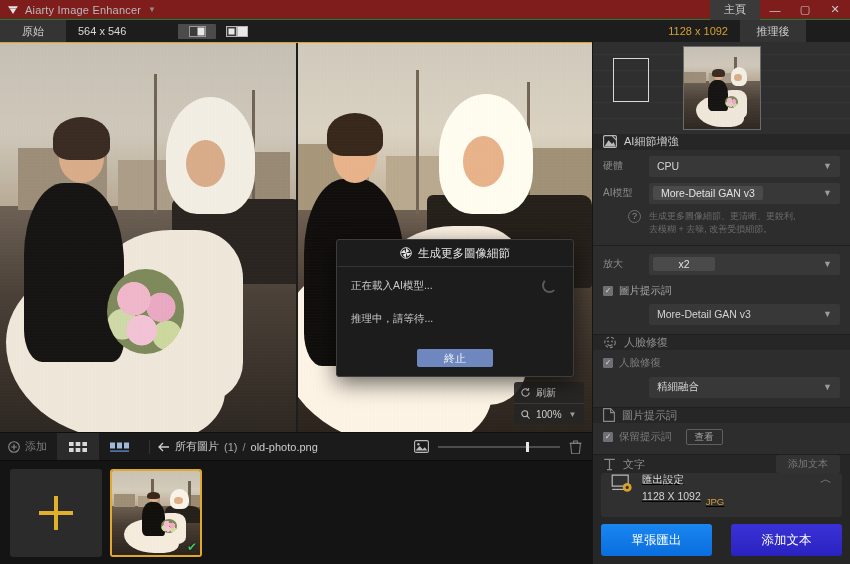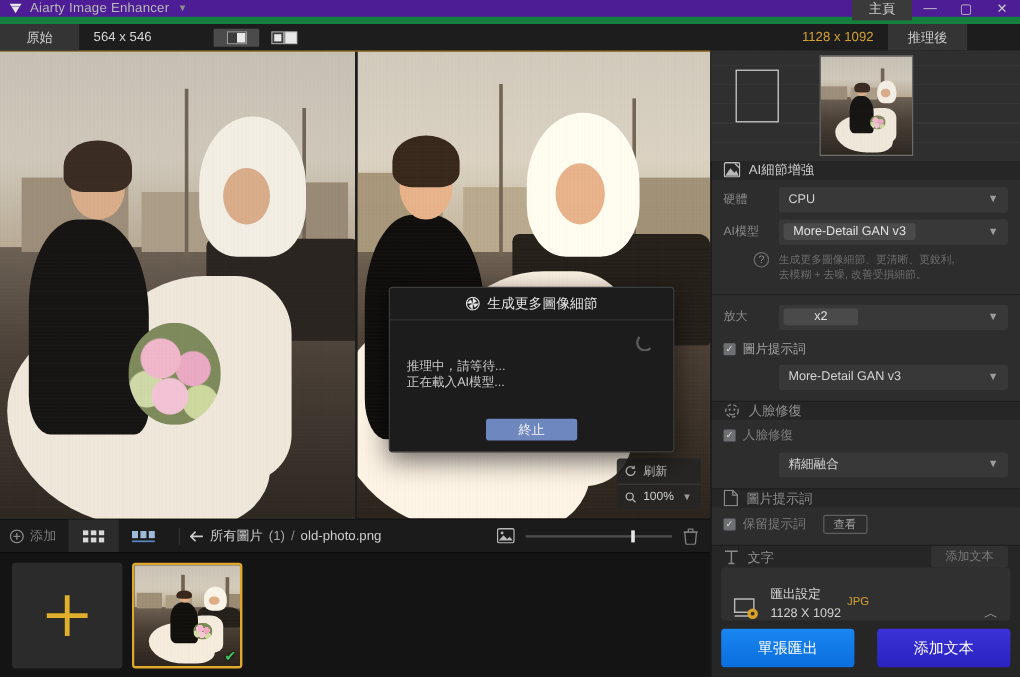--- a/index.html
+++ b/index.html
@@ -12,23 +12,23 @@
   }
   .app {
     position: relative; width: 850px; height: 564px;
     background: #232323;
     display: flex; flex-direction: column;
   }
 
   
   .titlebar {
     height: 20px; flex: 0 0 20px;
-    background: #4c1d95;
+    background: #7f1d1d;
     display: flex; align-items: center;
-    border-bottom: 6px solid #15803d;
+    border-bottom: 1px solid #15803d;
     position: relative; z-index: 40;
   }
   .logo-mark {
     width: 14px; height: 14px; margin: 0 5px 0 6px;
     display: flex; align-items: center; justify-content: center;
   }
   .app-title {
     font-size: 11px; color: #b9b9b9; letter-spacing: .2px;
   }
   .title-caret { margin-left: 7px; color: #8d8d8d; font-size: 8px; line-height: 1; }
@@ -135,21 +135,21 @@
     width: 10px; height: 10px; border: 1px solid #9a9a9a;
     border-radius: 1px; background: transparent;
     display: inline-flex; align-items: center; justify-content: center;
     flex: 0 0 10px;
   }
   .cbx.on { background: #6e7074; border-color: #6e7074; }
   .cbx.on::after { content: "✓"; font-size: 8px; color: #d8d8d8; line-height: 1; }
 
   
   .modal {
-    position: absolute; left: 324px; top: 196px;
+    position: absolute; left: 336px; top: 196px;
     width: 238px; height: 138px;
     background: #1c1c1c; border: 1px solid #3d3d3d;
     border-radius: 3px; z-index: 25;
     box-shadow: 0 6px 22px rgba(0,0,0,.6);
     display: flex; flex-direction: column;
   }
   .modal-head {
     height: 27px; flex: 0 0 27px;
     display: flex; align-items: center; justify-content: center; gap: 6px;
     border-bottom: 1px solid #333; color: #e4e4e4; font-size: 11.5px;
@@ -272,22 +272,23 @@
   .ghost-btn {
     margin-left: auto; height: 18px; padding: 0 12px; border-radius: 2px;
     background: #323232; color: #7a7a7a; font-size: 10px;
     display: flex; align-items: center;
   }
 
   
   .export-wrap { margin-top: auto; padding: 0 8px 8px 8px; }
   .export-card {
     height: 44px; background: #303030; border-radius: 3px;
-    display: flex; align-items: flex-end; gap: 9px; padding: 0 10px;
+    display: flex; align-items: flex-start; gap: 9px; padding: 0 10px;
     position: relative;
+    text-decoration: underline;
   }
   .ex-title { font-size: 10.5px; color: #dcdcdc; }
   .ex-sub { font-size: 10.5px; color: #d2d2d2; margin-top: 3px; }
   .ex-fmt { color: #d4a132; margin-left: 4px; font-size: 9.5px; }
   .ex-collapse { position: absolute; right: 10px; color: #9a9a9a; font-size: 12px; line-height: 1; }
   .export-btns { display: flex; gap: 19px; margin-top: 7px; }
   .exp-btn {
     flex: 1; height: 32px; display: flex; align-items: center; justify-content: center;
     font-size: 12.5px; color: #fff; border-radius: 3px;
   }
@@ -431,22 +432,22 @@
           <div class="modal-head">
             <span>
               <svg width="12" height="12" viewBox="0 0 14 14">
                 <circle cx="7" cy="7" r="6.2" fill="none" stroke="#e4e4e4" stroke-width="1.1"></circle>
                 <path d="M7 .8 11 5 7 7zM13.2 7 9 11 7 7zM7 13.2 3 9l4-2zM.8 7 5 3l2 4z" fill="#e4e4e4"></path>
               </svg>
             </span>
             <span>生成更多圖像細節</span>
           </div>
           <div class="modal-body">
+            <div class="m-line">正在載入AI模型...</div>
             <div class="m-line second">推理中，請等待...</div>
-            <div class="m-line">正在載入AI模型...</div>
             <div class="spinner"></div>
             <div class="abort-btn">終止</div>
           </div>
         </div>
       </div>
 
       <div class="filebar">
         <div class="fb-add">
           <span>
             <svg width="12" height="12" viewBox="0 0 12 12">

